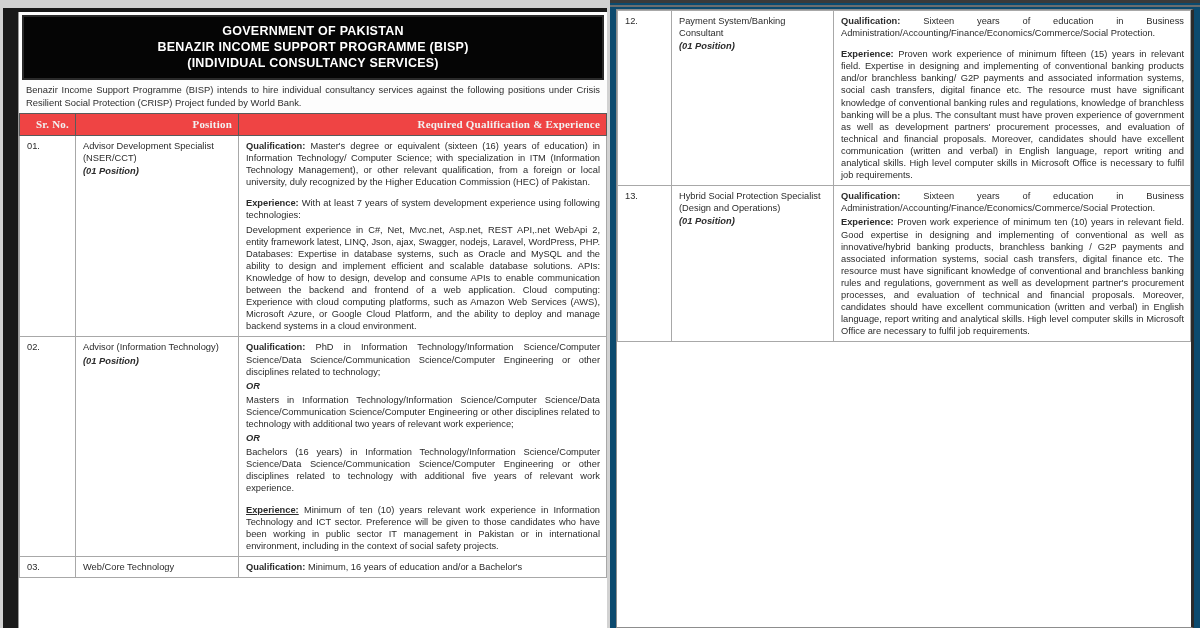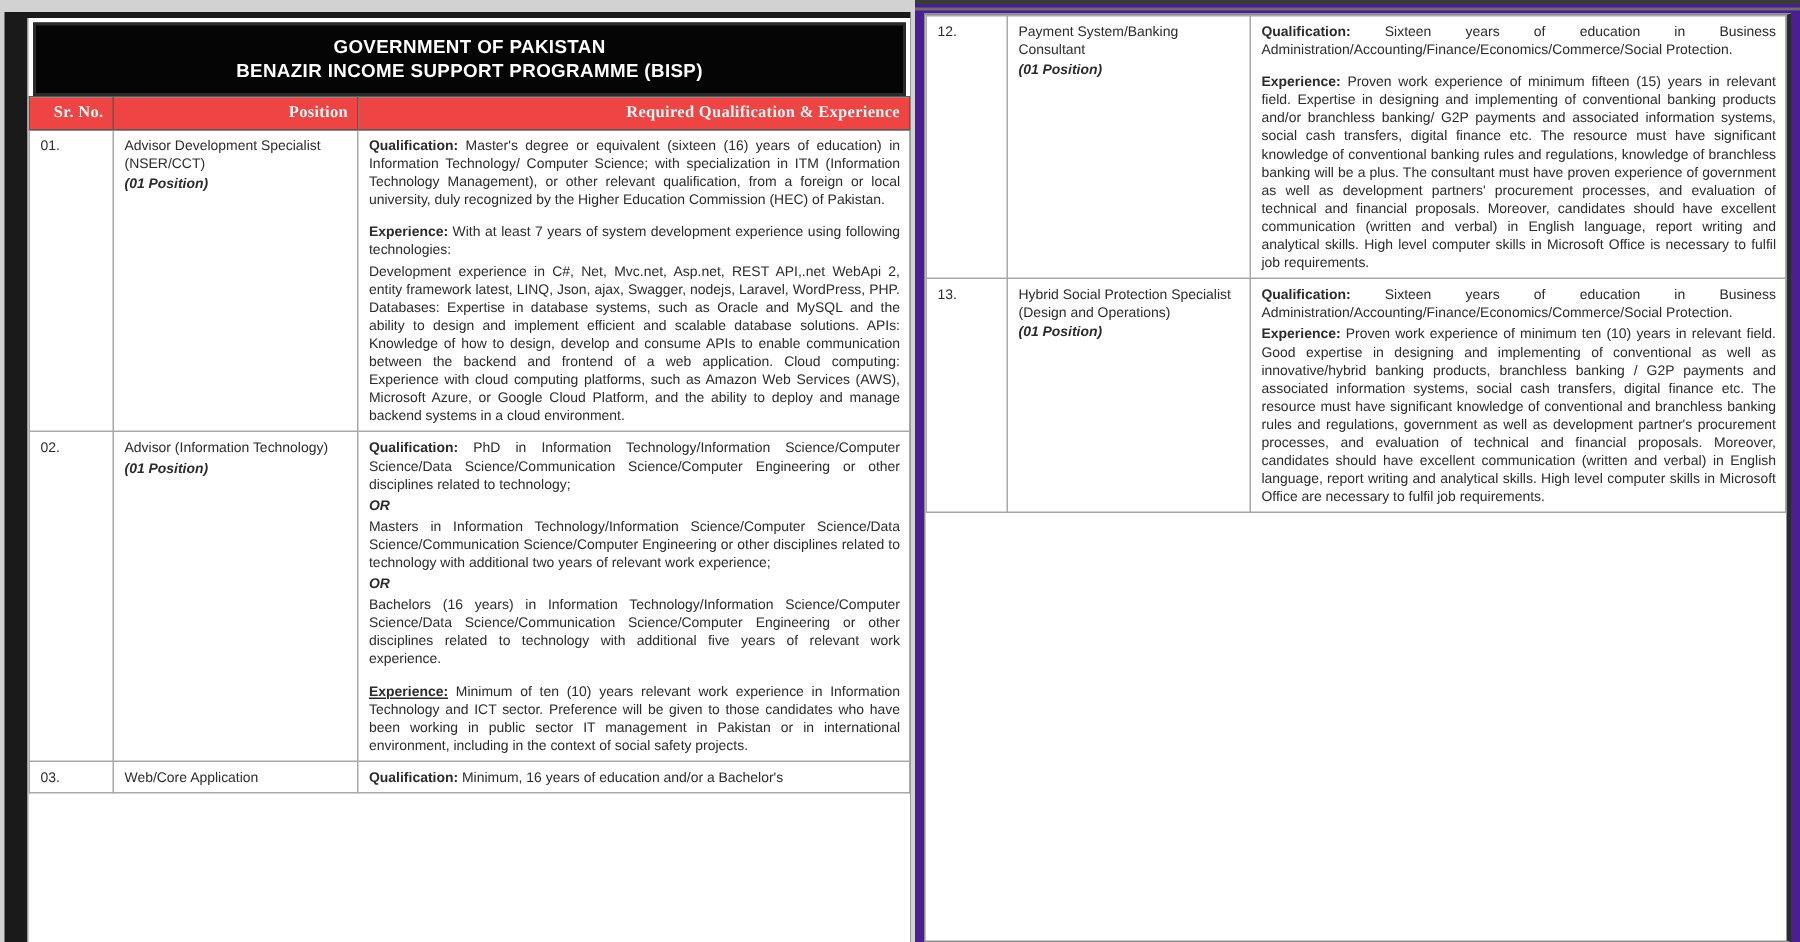--- a/index.html
+++ b/index.html
@@ -40,21 +40,21 @@
     width: 589px; height: 622px;
     background: #ffffff;
     overflow: hidden;
     border-left: 1px solid #9a9a9a;
   }
 
   
   .page-right {
     position: relative;
     width: 590px; height: 628px;
-    background: #4c1d95;
+    background: #0c4a6e;
     overflow: hidden;
   }
   .rule-top {
     position: absolute; left: 0; top: 0;
     width: 590px; height: 3px;
     background: #3a3a3a;
   }
   .rule-top2 {
     position: absolute; left: 0; top: 5px;
     width: 590px; height: 2px;
@@ -151,22 +151,24 @@
 
 <div id="page">
 
   <div class="page-left">
     <div class="scan-left-outer">
       <div class="scan-left-inner">
 
         <div class="banner">
           <div class="banner-line">GOVERNMENT OF PAKISTAN</div>
           <div class="banner-line">BENAZIR INCOME SUPPORT PROGRAMME (BISP)</div>
+          <div class="banner-line">(INDIVIDUAL CONSULTANCY SERVICES)</div>
         </div>
 
+        <div class="intro">Benazir Income Support Programme (BISP) intends to hire individual consultancy services against the following positions under Crisis Resilient Social Protection (CRISP) Project funded by World Bank.</div>
 
         <table class="jobs">
           <colgroup>
             <col class="w-sr-l">
               <col class="w-pos-l">
               <col>
           </colgroup>
           <thead>
             <tr>
               <th>Sr. No.</th>
@@ -201,21 +203,21 @@
                 <p class="blk nogap">Masters in Information Technology/Information Science/Computer Science/Data Science/Communication Science/Computer Engineering or other disciplines related to technology with additional two years of relevant work experience;</p>
                 <span class="or">OR</span>
                 <p class="blk">Bachelors (16 years) in Information Technology/Information Science/Computer Science/Data Science/Communication Science/Computer Engineering or other disciplines related to technology with additional five years of relevant work experience.</p>
                 <p class="blk tight"><span class="lbl-u">Experience:</span><span> Minimum of ten (10) years relevant work experience in Information Technology and ICT sector. Preference will be given to those candidates who have been working in public sector IT management in Pakistan or in international environment, including in the context of social safety projects.</span></p>
               </td>
             </tr>
 
             <tr class="row-cut">
               <td class="c-sr">03.</td>
               <td class="c-pos">
-                <span class="pos-title">Web/Core Application</span>
+                <span class="pos-title">Web/Core Technology</span>
               </td>
               <td class="c-req">
                 <p class="blk tight"><span class="lbl">Qualification:</span><span> Minimum, 16 years of education and/or a Bachelor's</span></p>
               </td>
             </tr>
           </tbody>
         </table>
 
       </div>
     </div>

